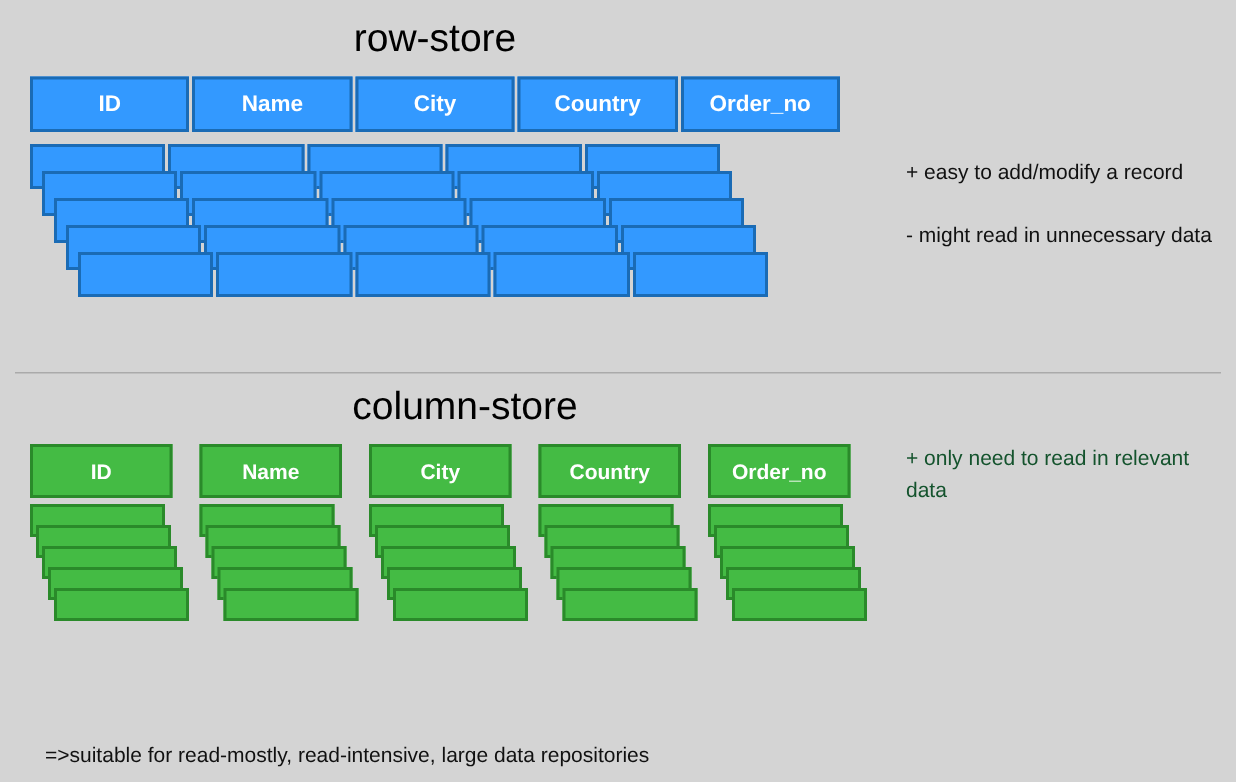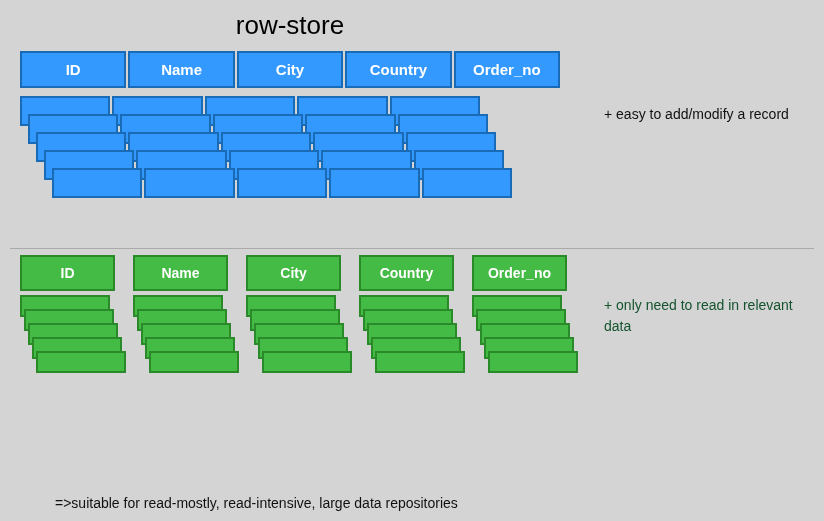--- a/index.html
+++ b/index.html
@@ -145,21 +145,20 @@
     }
 
     
     .bottom-note {
       position: absolute;
       bottom: 10px;
       left: 30px;
       font-size: 14px;
       color: #111;
       font-style: normal;
-      margin-left: 25px;
     }
 
     .divider {
       position: absolute;
       top: 248px;
       left: 10px;
       right: 10px;
       height: 1px;
       background: #aaa;
     }
@@ -211,25 +210,27 @@
       <div class="row-cell"></div>
       <div class="row-cell"></div>
       <div class="row-cell"></div>
     </div>
   </div>
 </div>
 
 <div class="row-notes">
   <div>+ easy to add/modify a record</div>
   <br>
+  <div>- might read in unnecessary data</div>
 </div>
 
 <div class="divider"></div>
 
 <div class="column-store-section">
+  <div class="section-title">column-store</div>
   <div class="col-header-row">
 
     <div class="col-group">
       <div class="col-header-cell">ID</div>
       <div class="col-stacked">
         <div class="col-record"></div>
         <div class="col-record"></div>
         <div class="col-record"></div>
         <div class="col-record"></div>
         <div class="col-record"></div>

